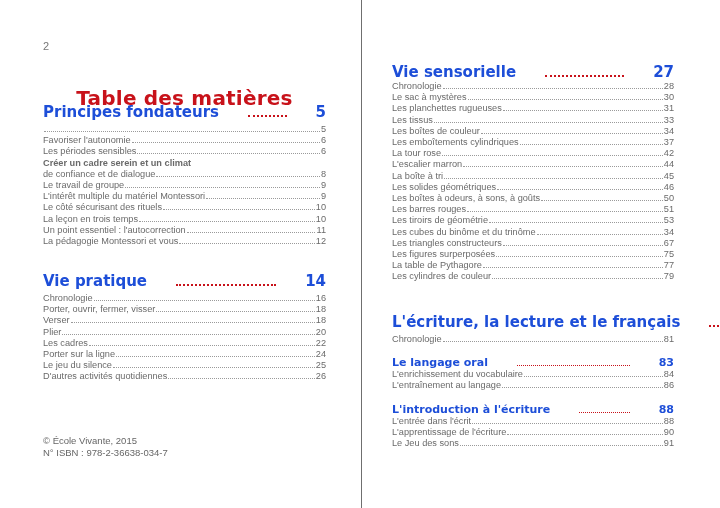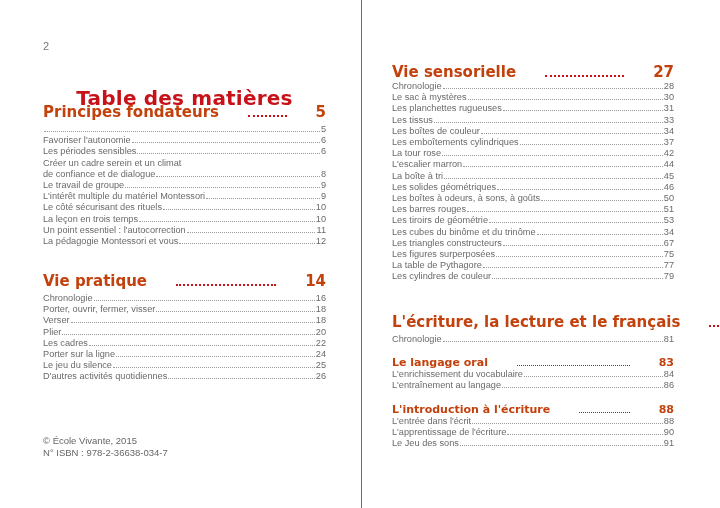--- a/index.html
+++ b/index.html
@@ -17,35 +17,35 @@
       position: absolute; left: 43px; width: 283px; top: 62px; text-align: center;
       font-family: "DejaVu Sans", sans-serif; font-weight: bold; font-size: 20px; color: #c8121a;
       letter-spacing: 0.2px;
       margin-top: 24px;
     }
 
     .column { position: absolute; }
     .col-left { left: 43px; width: 283px; }
     .col-right { left: 392px; width: 282px; }
     .heading {
-      display: flex; align-items: baseline; color: #c2410c; font-weight: bold;
+      display: flex; align-items: baseline; color: #1d4ed8; font-weight: bold;
       font-family: "DejaVu Sans", sans-serif; font-size: 15px; line-height: 18px; white-space: nowrap; gap: 26px;
     }
     .heading.sub { font-size: 11px; line-height: 13px; }
     .heading .leader {
       flex: 1; border-bottom: 2px dotted #c8121a; margin: 0 3px 3px 3px; min-width: 10px;
     }
     .heading.sub .leader { border-bottom-width: 1.5px; margin-bottom: 2px; }
 
     .entry {
       display: flex; align-items: baseline; font-family: "Liberation Sans", sans-serif;
       font-size: 9.2px; line-height: 11.2px; color: #6a6a6a; white-space: nowrap;
     }
     .entry .leader { flex: 1; border-bottom: 1px dotted #9a9a9a; margin: 0 1px 2px 1px; min-width: 6px; }
-    .entry.no-page { display: block; }
+    .entry.no-page { display: block; font-weight: bold; }
     .entry .pg { color: #6a6a6a; }
 
     .copyright { position: absolute; left: 43px; top: 435px; font-family: "Liberation Sans", sans-serif; font-size: 9.5px; line-height: 12px; color: #666; }
   </style>
 </head>
 <body>
 
 <div class="page page-left">
   <div class="page-number">2</div>
   <div class="toc-title">Table des matières</div>

